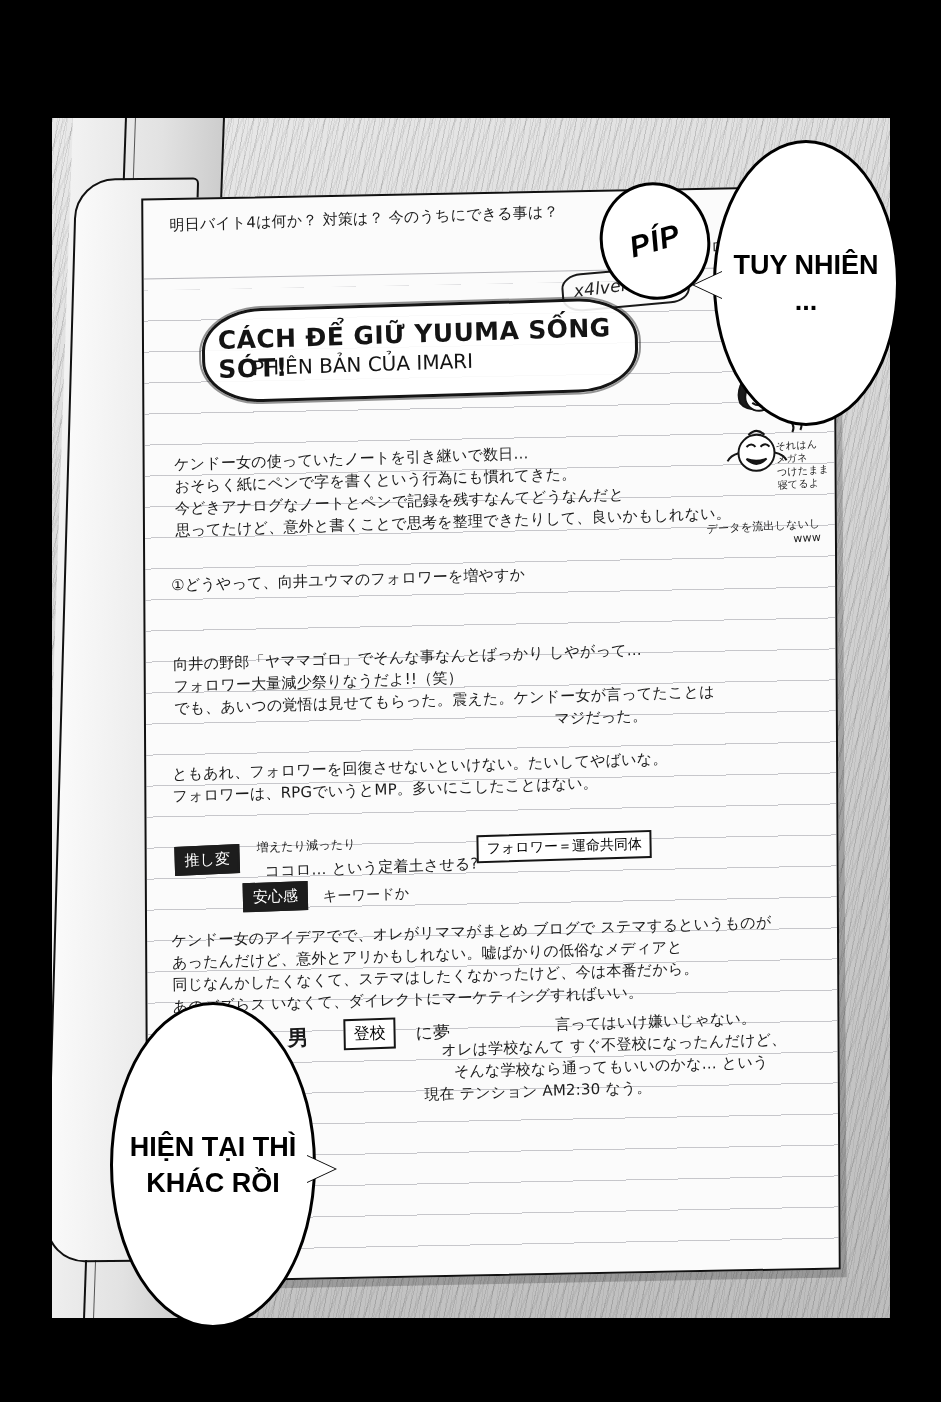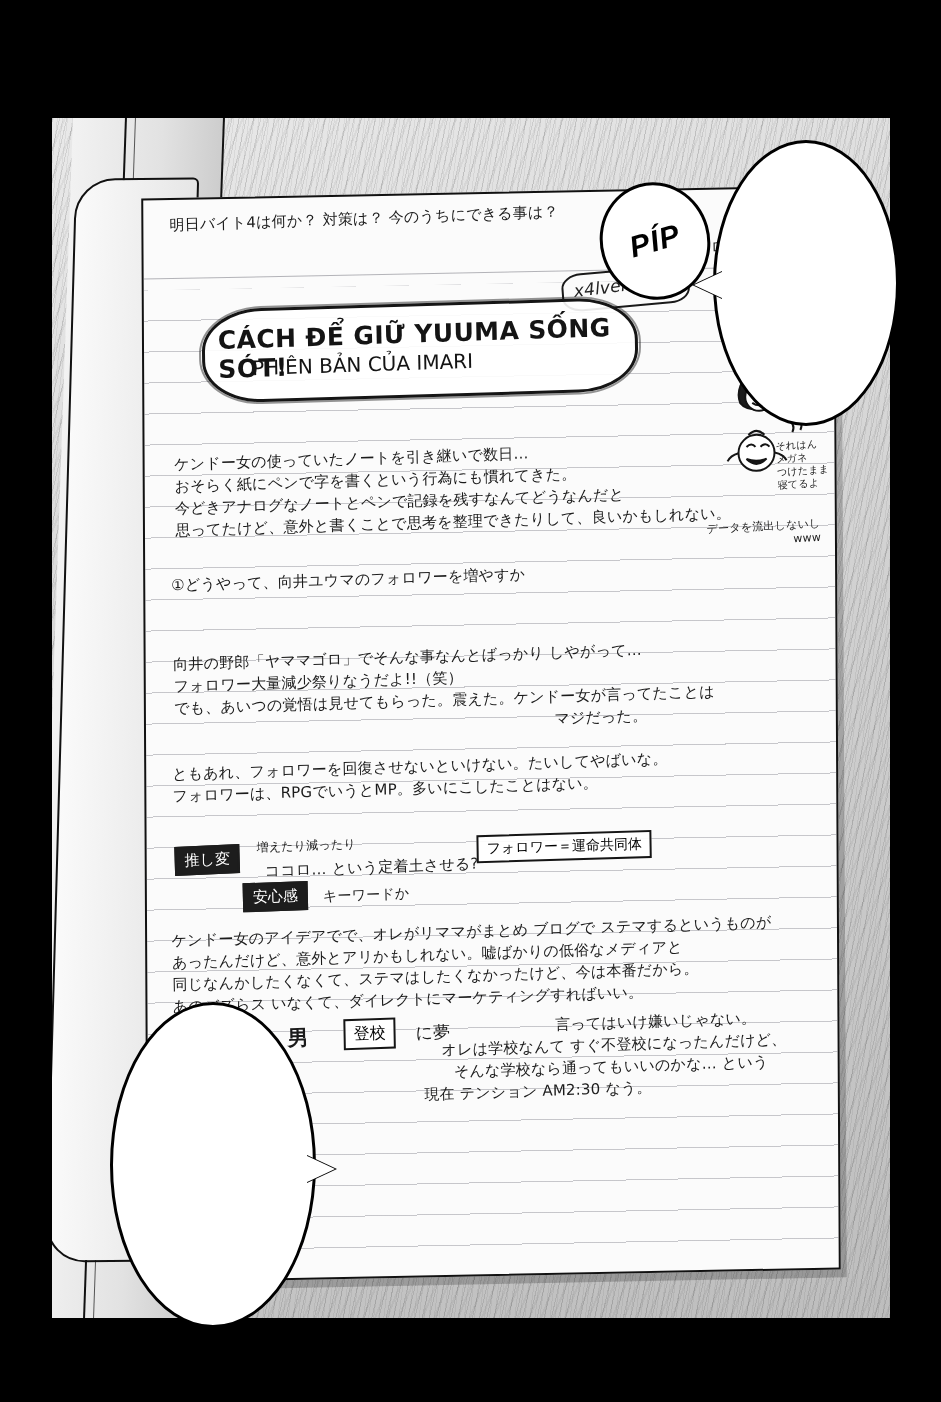--- a/index.html
+++ b/index.html
@@ -361,17 +361,19 @@
   </div>
 
   <div class="balloon balloon-pip">
     <span class="bln-text">PÍP</span>
   </div>
 
 </div>
 
 <div class="balloon balloon-tuy">
   <span class="tail"></span>
+  <span class="bln-text">TUY NHIÊN ...</span>
 </div>
 
 <div class="balloon balloon-hien">
   <span class="tail"></span>
+  <span class="bln-text">HIỆN TẠI THÌ KHÁC RỒI</span>
 </div>
 
 </body></html>

